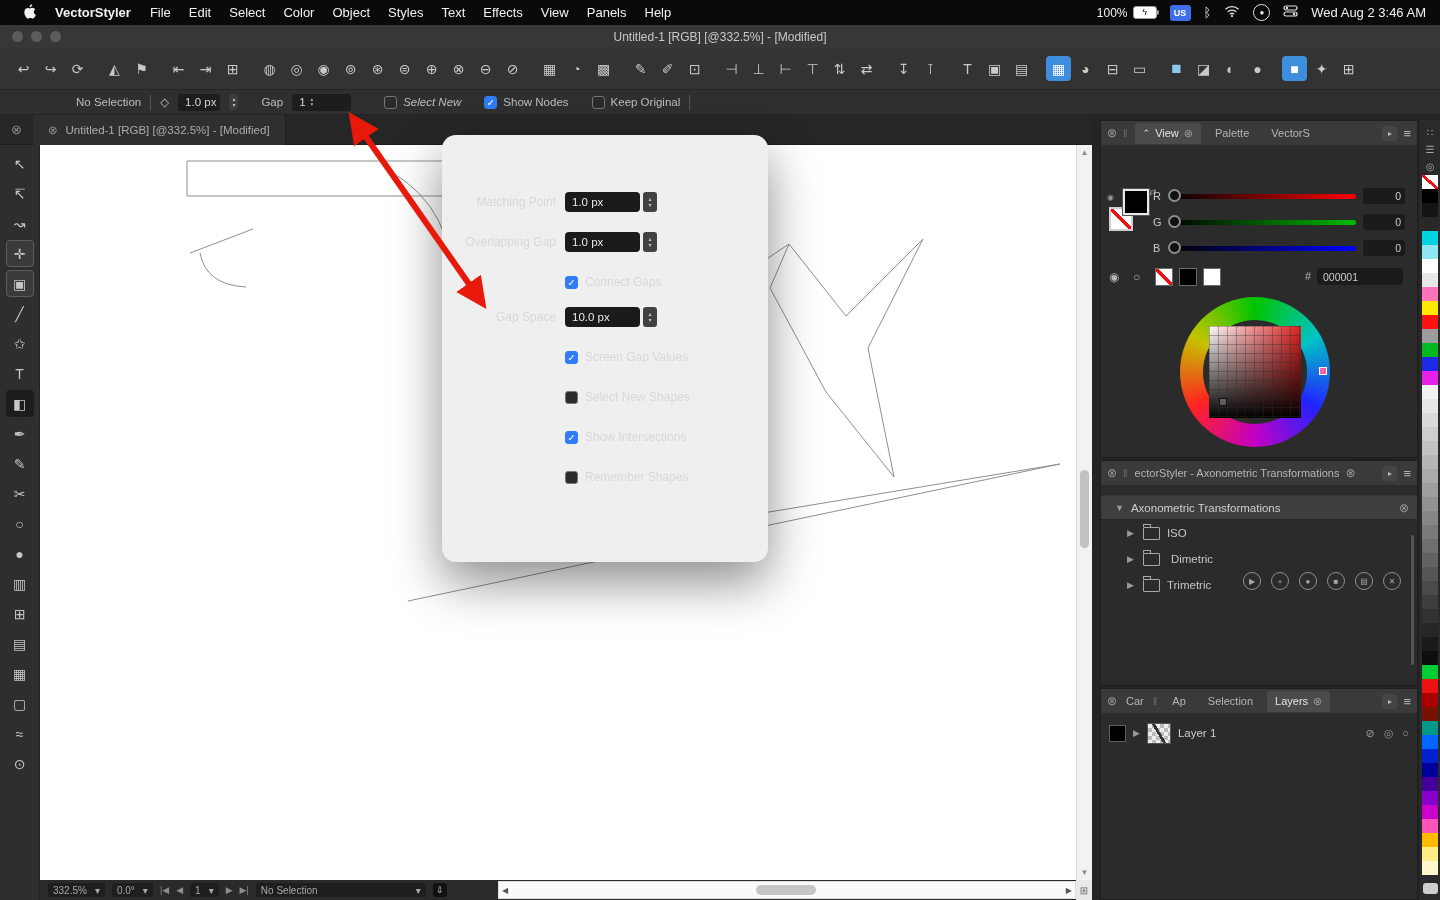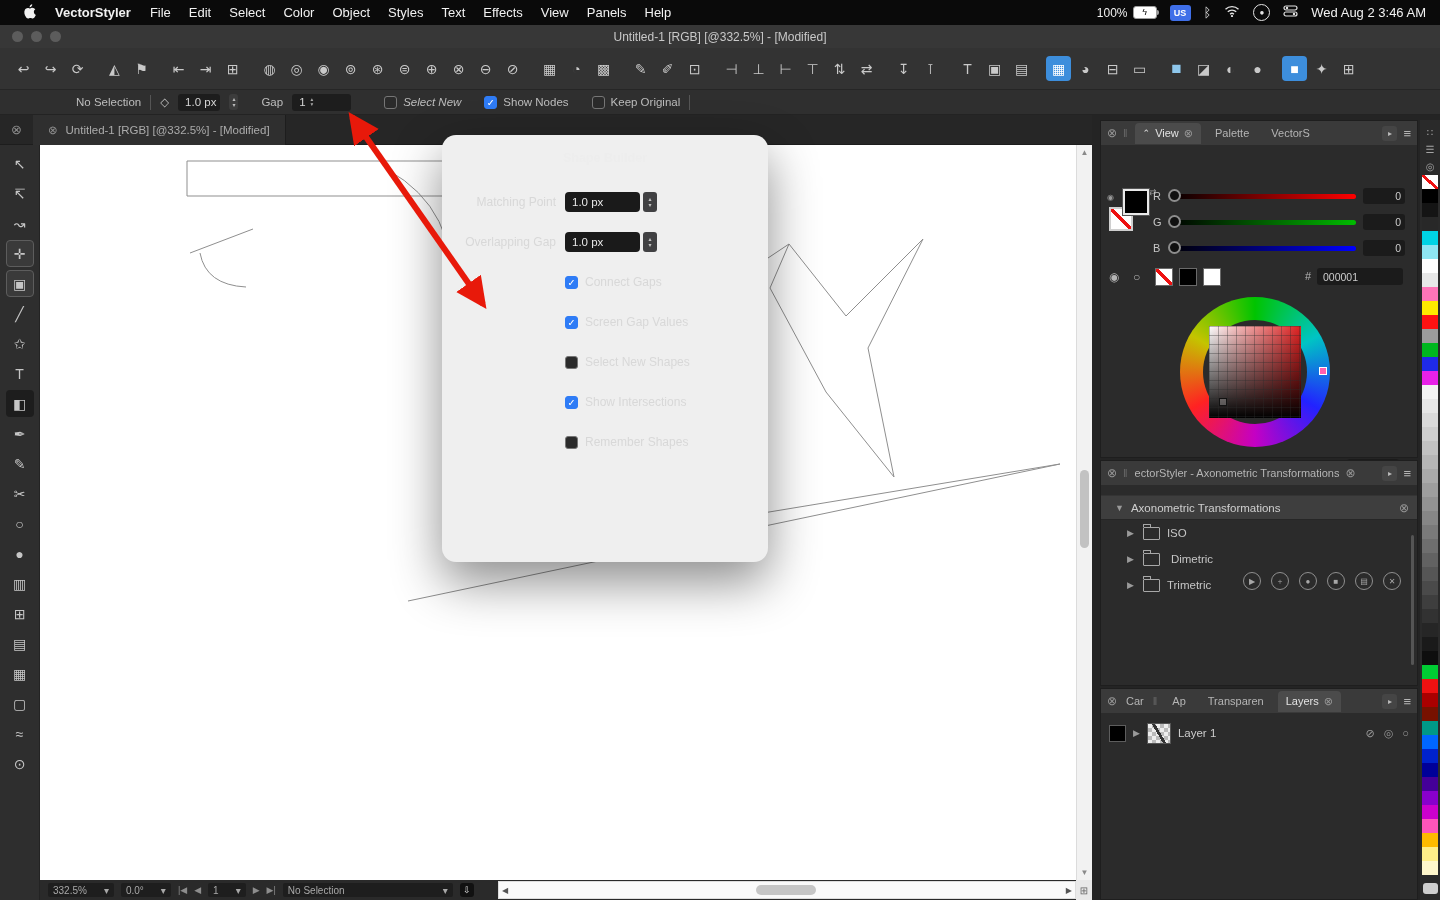--- a/index.html
+++ b/index.html
@@ -56,21 +56,21 @@
   .ts-icon.current{background:#1d1d1d;}
 
   
   .canvas{position:absolute;left:40px;top:145px;width:1036px;height:735px;background:#fff;}
   .vscroll{position:absolute;left:1076px;top:145px;width:16px;height:735px;background:#f2f2f2;border-left:1px solid #dcdcdc;box-sizing:border-box;}
   .vs-arrow{position:absolute;left:0;width:15px;text-align:center;color:#8a8a8a;font-size:8px;}
   .vthumb{position:absolute;left:3px;top:325px;width:9px;height:78px;background:#c2c2c2;border-radius:5px;}
 
   
   .statusbar{position:absolute;left:40px;top:880px;width:1052px;height:20px;background:#2a2a2a;display:flex;align-items:center;gap:7px;padding-left:8px;font-size:10px;color:#9d9d9d;box-sizing:border-box;}
-  .sb-field{background:#1e1e1e;height:14px;border-radius:2px;display:flex;align-items:center;padding:0 5px;gap:17px;color:#a8a8a8;}
+  .sb-field{background:#1e1e1e;height:14px;border-radius:2px;display:flex;align-items:center;padding:0 5px;gap:8px;color:#a8a8a8;}
   .sb-ic{font-size:9px;color:#8d8d8d;}
   .sb-dark{width:14px;height:14px;background:#111;border-radius:3px;color:#ddd;font-size:9px;display:flex;align-items:center;justify-content:center;}
   .hscroll{position:absolute;left:498px;top:881px;width:578px;height:18px;background:#fafafa;border:1px solid #ddd;box-sizing:border-box;}
   .hthumb{position:absolute;left:257px;top:3px;width:60px;height:10px;background:#c6c6c6;border-radius:5px;}
   .hs-arrow{position:absolute;top:4px;font-size:8px;color:#555;}
   .sb-corner{position:absolute;left:1076px;top:880px;width:16px;height:20px;background:#e9e9e9;color:#666;font-size:10px;display:flex;align-items:center;justify-content:center;}
 
   
   .panels{position:absolute;left:1100px;top:120px;width:318px;height:780px;}
   .panel{position:absolute;left:0;width:318px;background:#2b2b2b;border:1px solid #1e1e1e;box-sizing:border-box;}
@@ -513,21 +513,21 @@
           </div>
       </div>
     </div>
 
     <div class="panel" id="layersPanel">
       <div class="p-header">
         <span class="ph-close">⊗</span>
         <span class="p-tab" style="padding:4px 3px;">Car</span>
         <span class="ph-handle">‖</span>
         <span class="p-tab">Ap</span>
-        <span class="p-tab">Transparen</span>
+        <span class="p-tab">Selection</span>
         <span class="p-tab active">
             <span>Layers</span>
             <span style="color:#999;">⊗</span>
           </span>
         <span class="ph-spacer"></span>
         <span class="ph-btn">▸</span>
         <span class="ph-menu">≡</span>
       </div>
       <div class="p-body">
         <div class="layerrow">
@@ -625,20 +625,28 @@
           <span>▾</span>
         </span>
     </div>
 
     <div class="dlg-row" style="margin-top:18px;">
       <span class="dlg-ind"></span>
       <span class="cb checked"></span>
       <span class="dlg-chklab">Connect Gaps</span>
     </div>
 
+    <div class="dlg-row" style="margin-top:13px;">
+      <span class="dlg-label">Gap Space</span>
+      <span class="dlg-field">10.0 px</span>
+      <span class="dlg-step">
+          <span>▴</span>
+          <span>▾</span>
+        </span>
+    </div>
 
     <div class="dlg-row" style="margin-top:18px;">
       <span class="dlg-ind"></span>
       <span class="cb checked"></span>
       <span class="dlg-chklab">Screen Gap Values</span>
     </div>
 
     <div class="dlg-row" style="margin-top:18px;">
       <span class="dlg-ind"></span>
       <span class="cb"></span>

